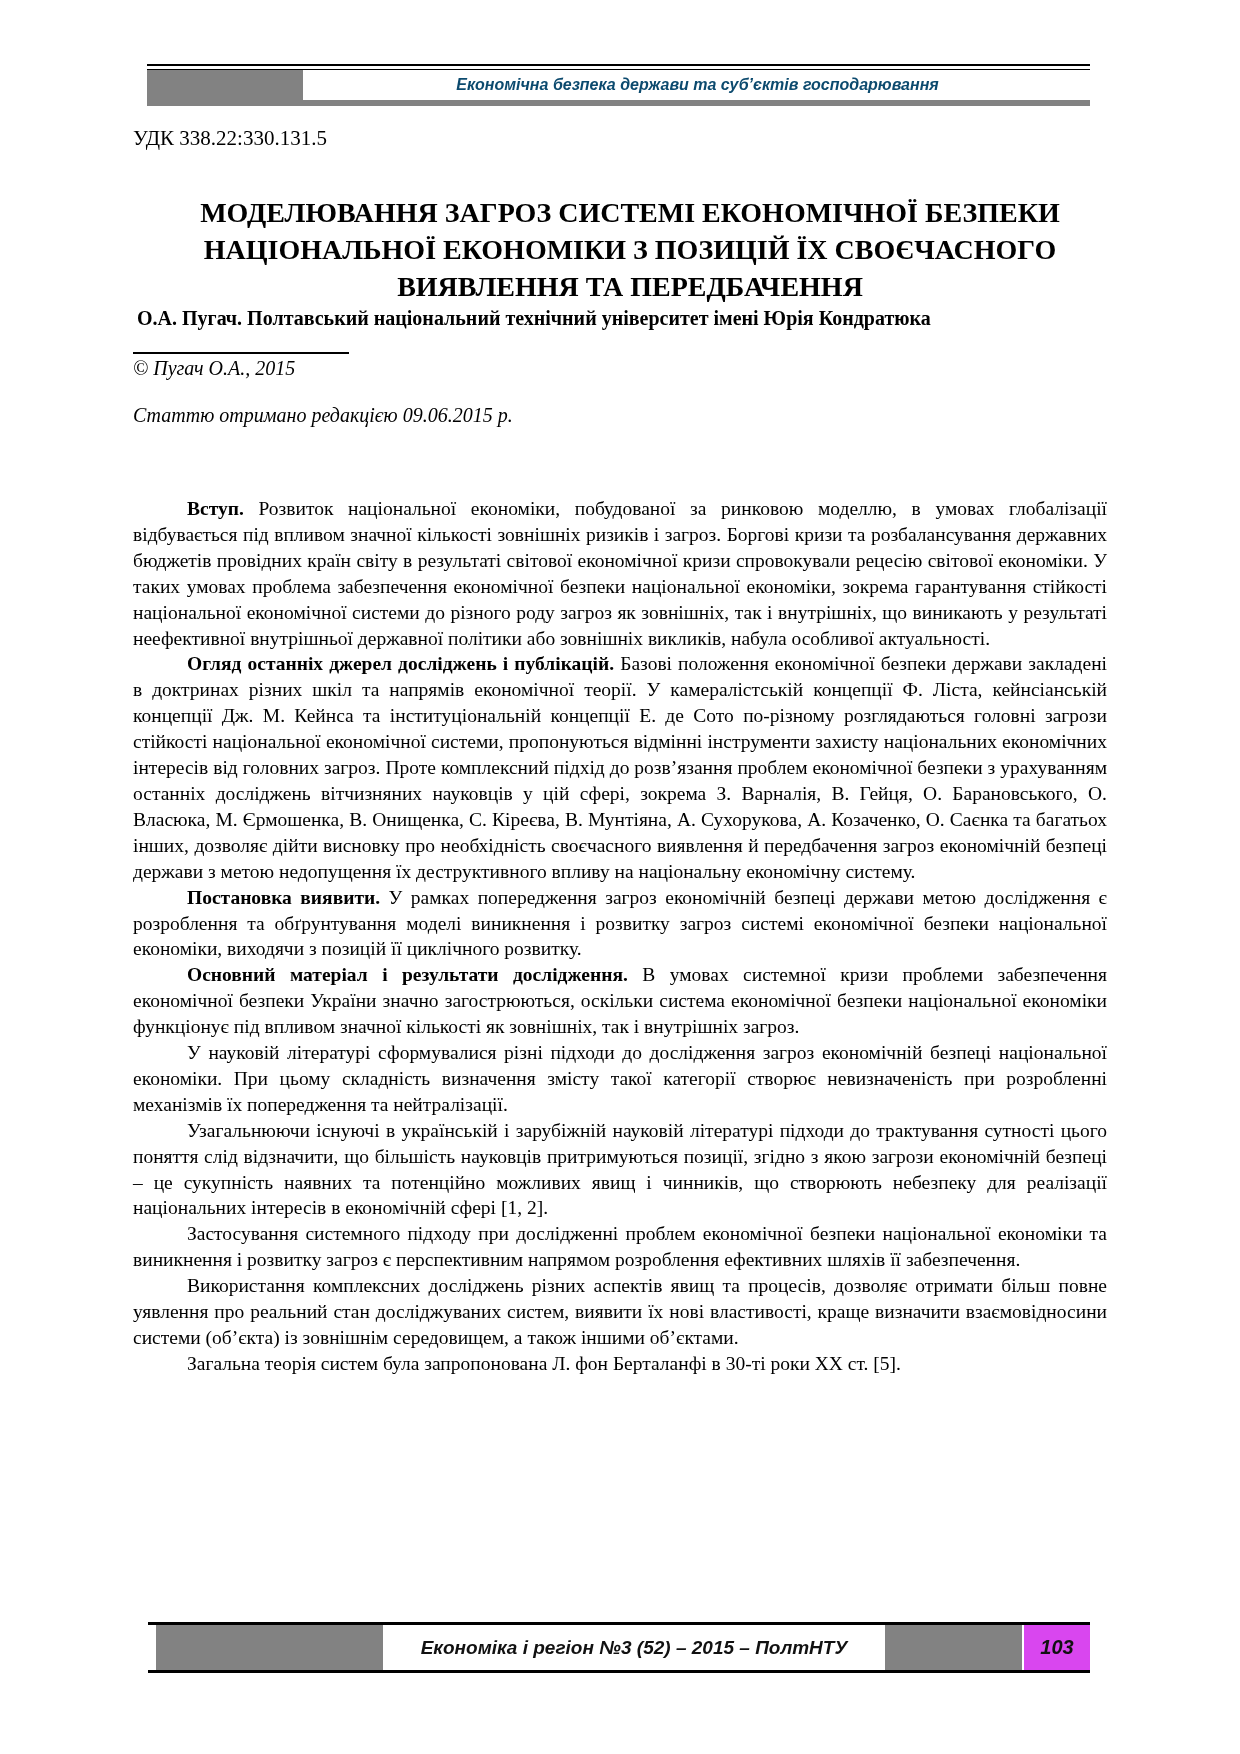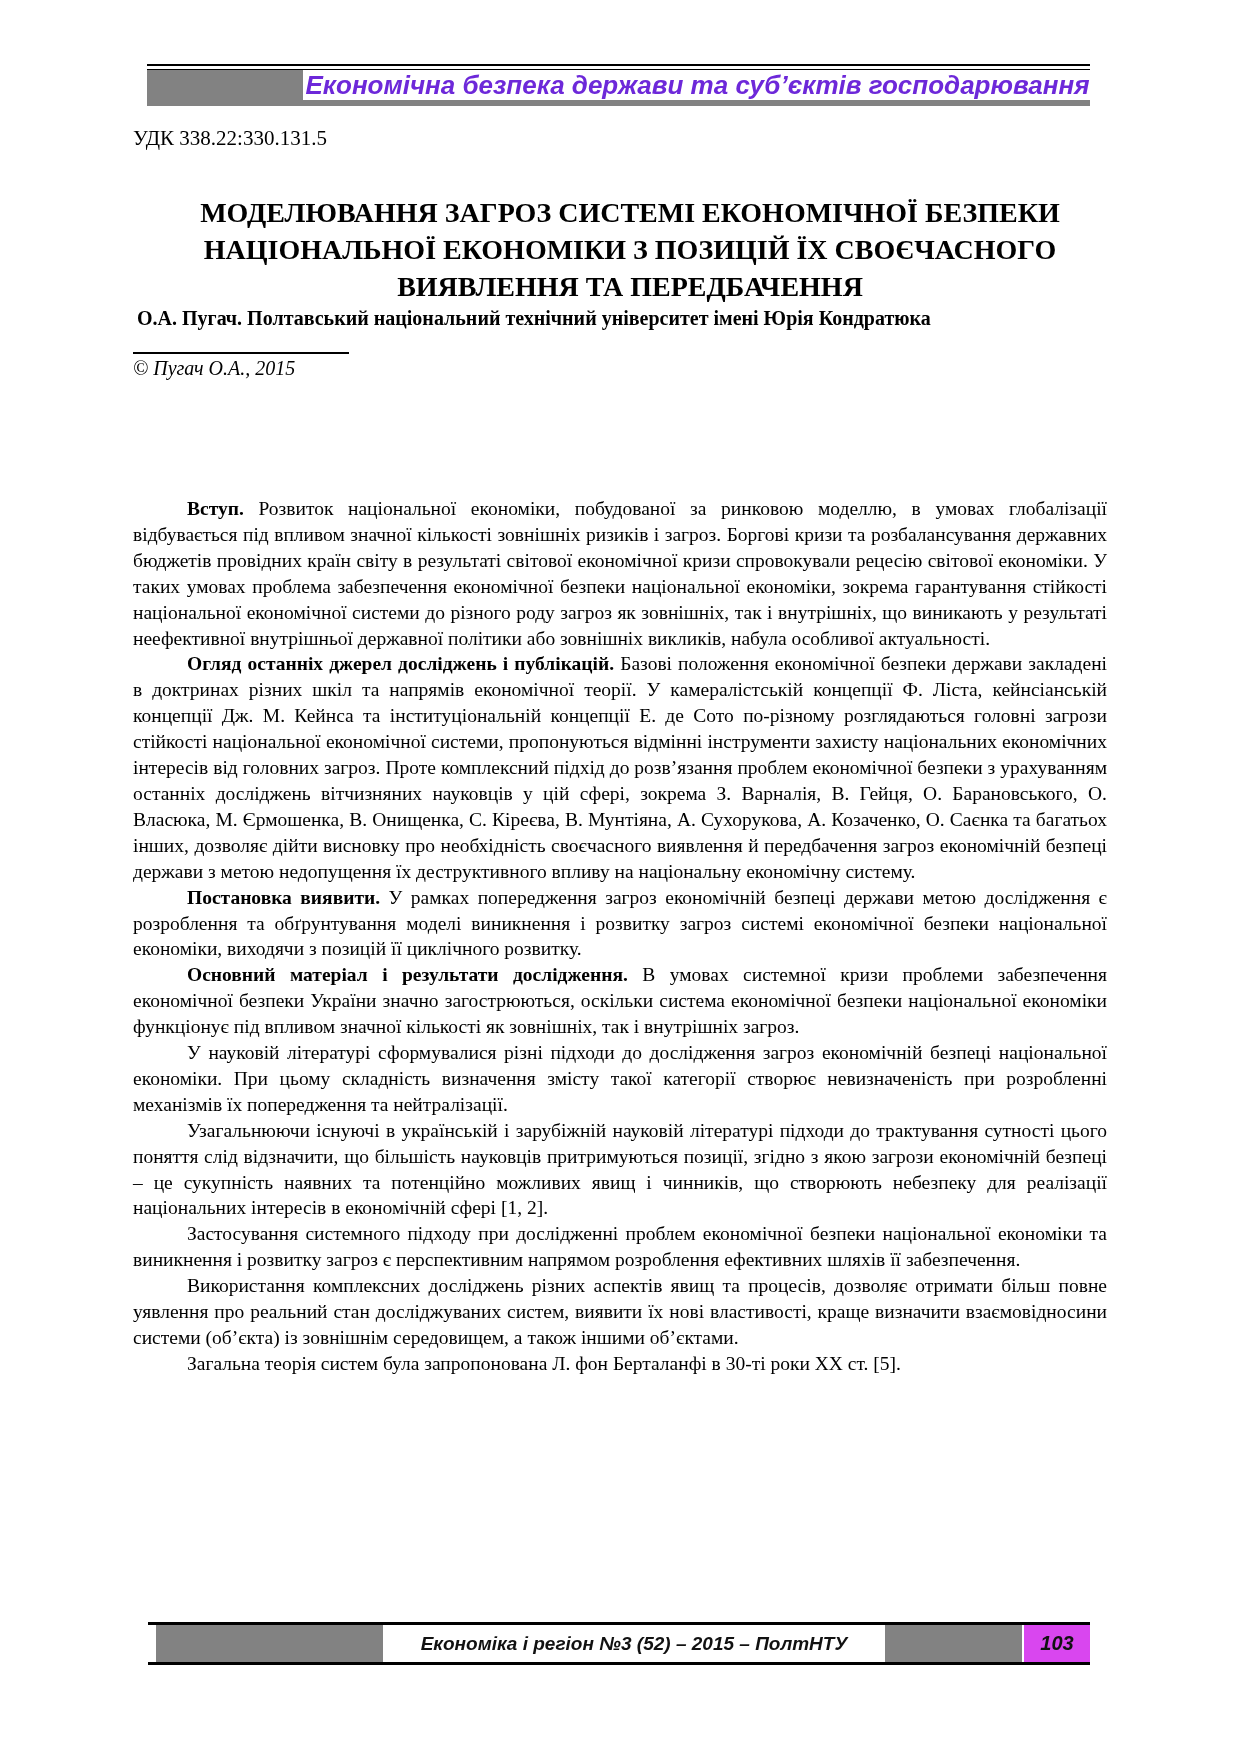--- a/index.html
+++ b/index.html
@@ -14,21 +14,21 @@
 
   
   .header-bar { position:absolute; left:147px; top:64px; width:943px; }
   .hdr-dblline { height:3px; border-top:2px solid #000; border-bottom:1px solid #000; }
   .hdr-row { display:flex; height:30px; }
   .hdr-graybox { width:156px; background:#828282; margin-right:2px; }
   .hdr-cell {
     flex:1; display:flex; align-items:center; justify-content:center;
     background:#fff;
     font-family:"Liberation Sans", sans-serif;
-    font-weight:bold; font-style:italic; font-size:26px; color:#6d28d9;
+    font-weight:bold; font-style:italic; font-size:16px; color:#0c4a6e;
     white-space:nowrap;
   }
   .hdr-rule { height:6px; background:#828282; }
 
   
   .udc {
     position:absolute; left:133px; top:126px;
     font-size:21px;
   }
   .article-title {
@@ -55,21 +55,21 @@
   .body-text p {
     margin:0;
     font-size:19.5px; line-height:25.9px;
     text-align:justify; text-indent:54px;
   }
   .lead { font-weight:bold; }
 
   
   .footer-bar { position:absolute; left:148px; top:1622px; width:942px; }
   .ftr-line { height:3px; background:#000; }
-  .ftr-row { display:flex; height:37px;padding-left:8px; }
+  .ftr-row { display:flex; height:45px;padding-left:8px; }
   .ftr-gray1 { width:227px; background:#828282; margin-right:2px; }
   .ftr-cell {
     width:498px; display:flex; align-items:center; justify-content:center;
     background:#fff;
     font-family:"Liberation Sans", sans-serif;
     font-weight:bold; font-style:italic; font-size:19px; color:#111;
     white-space:nowrap;
   }
   .ftr-gray2 { width:137px; background:#828282; margin:0 2px; }
   .ftr-page {
@@ -97,20 +97,21 @@
 
   <h1 class="article-title">МОДЕЛЮВАННЯ ЗАГРОЗ СИСТЕМІ ЕКОНОМІЧНОЇ БЕЗПЕКИ НАЦІОНАЛЬНОЇ ЕКОНОМІКИ З ПОЗИЦІЙ ЇХ СВОЄЧАСНОГО ВИЯВЛЕННЯ ТА ПЕРЕДБАЧЕННЯ</h1>
 
   <p class="authors">О.А. Пугач. Полтавський національний технічний університет імені Юрія Кондратюка</p>
 
   <div class="copyright-block">
     <div class="copyright-divider"></div>
     <p class="copyright">© Пугач О.А., 2015</p>
   </div>
 
+  <p class="received">Статтю отримано редакцією 09.06.2015 р.</p>
 
   <div class="body-text">
     <p><span class="lead">Вступ.</span><span> Розвиток національної економіки, побудованої за ринковою моделлю, в умовах глобалізації відбувається під впливом значної кількості зовнішніх ризиків і загроз. Боргові кризи та розбалансування державних бюджетів провідних країн світу в результаті світової економічної кризи спровокували рецесію світової економіки. У таких умовах проблема забезпечення економічної безпеки національної економіки, зокрема гарантування стійкості національної економічної системи до різного роду загроз як зовнішніх, так і внутрішніх, що виникають у результаті неефективної внутрішньої державної політики або зовнішніх викликів, набула особливої актуальності.</span></p>
     <p><span class="lead">Огляд останніх джерел досліджень і публікацій.</span><span> Базові положення економічної безпеки держави закладені в доктринах різних шкіл та напрямів економічної теорії. У камералістській концепції Ф. Ліста, кейнсіанській концепції Дж. М. Кейнса та інституціональній концепції Е. де Сото по-різному розглядаються головні загрози стійкості національної економічної системи, пропонуються відмінні інструменти захисту національних економічних інтересів від головних загроз. Проте комплексний підхід до розв’язання проблем економічної безпеки з урахуванням останніх досліджень вітчизняних науковців у цій сфері, зокрема З. Варналія, В. Гейця, О. Барановського, О. Власюка, М. Єрмошенка, В. Онищенка, С. Кіреєва, В. Мунтіяна, А. Сухорукова, А. Козаченко, О. Саєнка та багатьох інших, дозволяє дійти висновку про необхідність своєчасного виявлення й передбачення загроз економічній безпеці держави з метою недопущення їх деструктивного впливу на національну економічну систему.</span></p>
     <p><span class="lead">Постановка виявити.</span><span> У рамках попередження загроз економічній безпеці держави метою дослідження є розроблення та обґрунтування моделі виникнення і розвитку загроз системі економічної безпеки національної економіки, виходячи з позицій її циклічного розвитку.</span></p>
     <p><span class="lead">Основний матеріал і результати дослідження.</span><span> В умовах системної кризи проблеми забезпечення економічної безпеки України значно загострюються, оскільки система економічної безпеки національної економіки функціонує під впливом значної кількості як зовнішніх, так і внутрішніх загроз.</span></p>
     <p><span class="lead"></span><span>У науковій літературі сформувалися різні підходи до дослідження загроз економічній безпеці національної економіки. При цьому складність визначення змісту такої категорії створює невизначеність при розробленні механізмів їх попередження та нейтралізації.</span></p>
     <p><span class="lead"></span><span>Узагальнюючи існуючі в українській і зарубіжній науковій літературі підходи до трактування сутності цього поняття слід відзначити, що більшість науковців притримуються позиції, згідно з якою загрози економічній безпеці – це сукупність наявних та потенційно можливих явищ і чинників, що створюють небезпеку для реалізації національних інтересів в економічній сфері [1, 2].</span></p>
     <p><span class="lead"></span><span>Застосування системного підходу при дослідженні проблем економічної безпеки національної економіки та виникнення і розвитку загроз є перспективним напрямом розроблення ефективних шляхів її забезпечення.</span></p>
     <p><span class="lead"></span><span>Використання комплексних досліджень різних аспектів явищ та процесів, дозволяє отримати більш повне уявлення про реальний стан досліджуваних систем, виявити їх нові властивості, краще визначити взаємовідносини системи (об’єкта) із зовнішнім середовищем, а також іншими об’єктами.</span></p>

